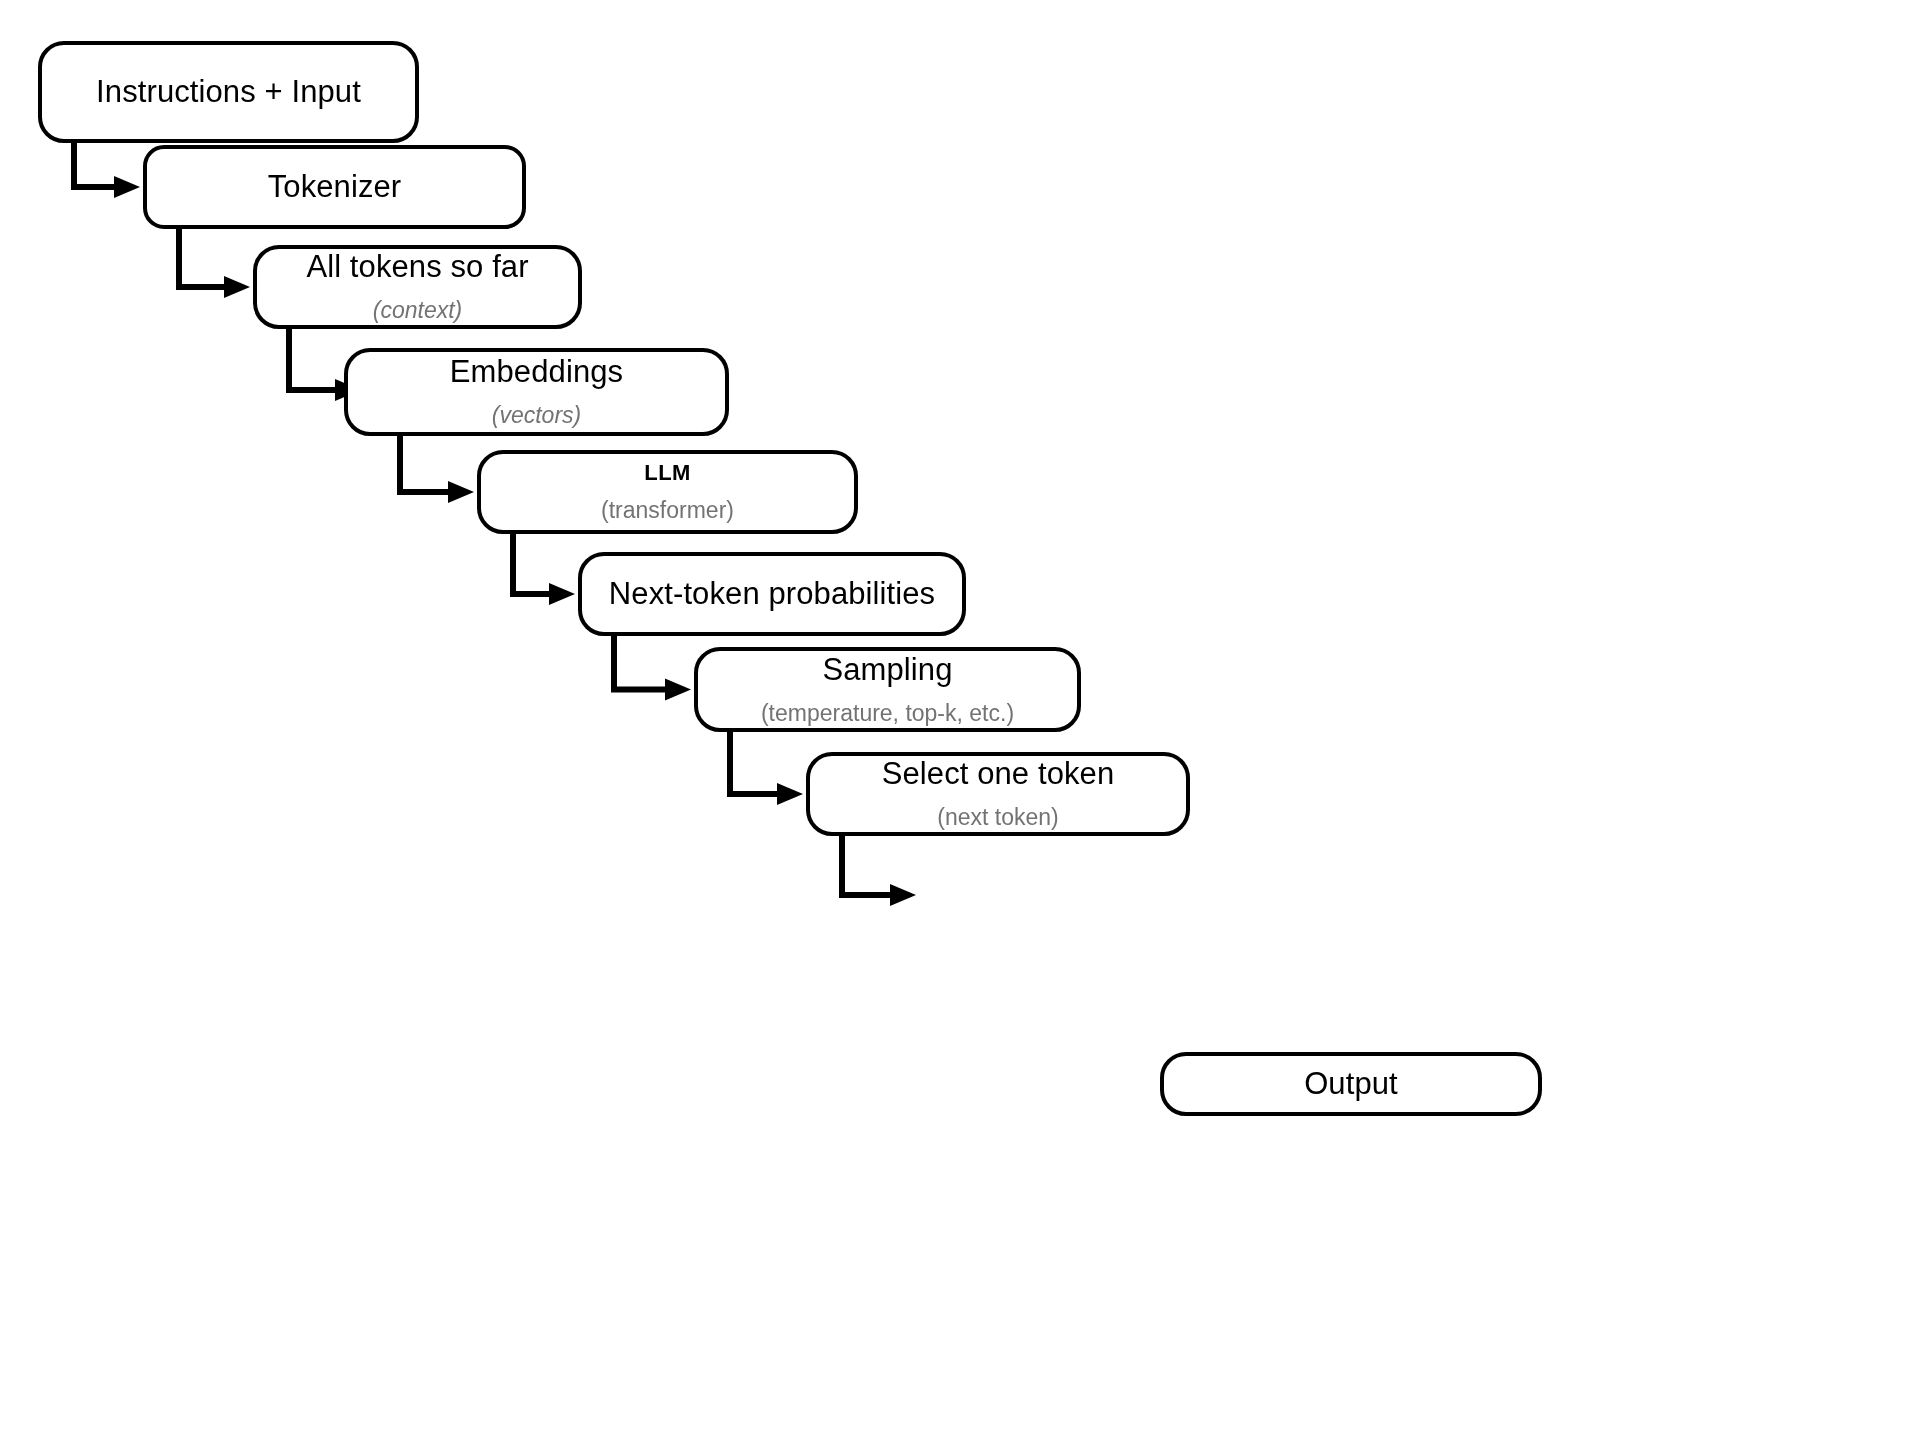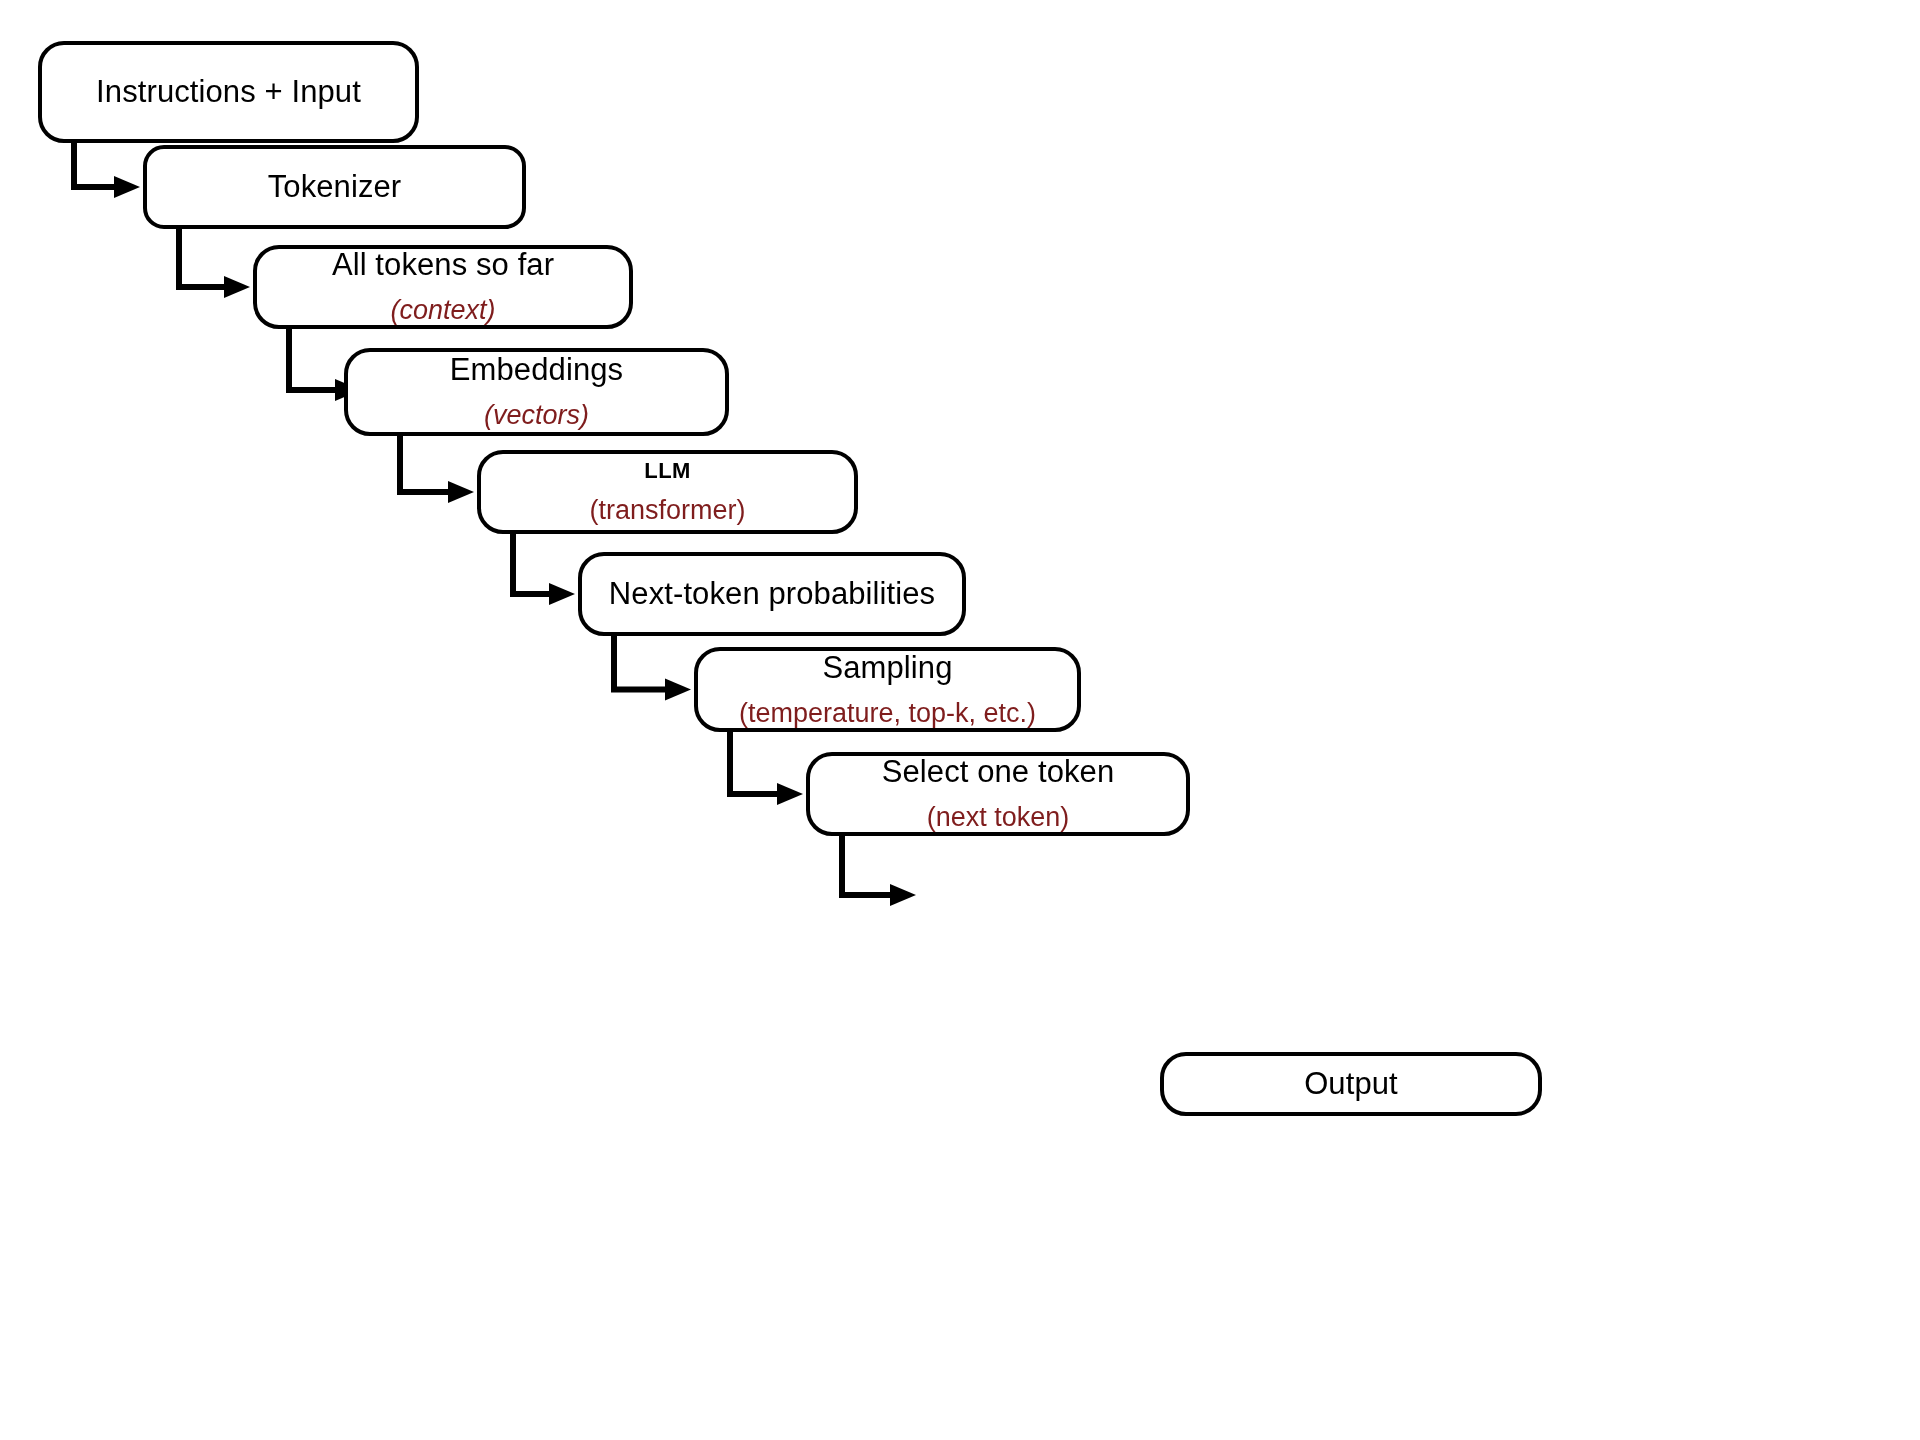--- a/index.html
+++ b/index.html
@@ -45,22 +45,22 @@
     color: #000000;
     letter-spacing: 0.1px;
     white-space: nowrap;
   }
   .node .title.bold {
     font-weight: bold;
     font-size: 22px;
     letter-spacing: 0.4px;
   }
   .node .subtitle {
-    font-size: 27px;
-    color: #7f1d1d;
+    font-size: 23px;
+    color: #737373;
     margin-top: 14px;
     white-space: nowrap;
   }
   .node .subtitle.italic {
     font-style: italic;
   }
   .node.single .title {
     margin: 0;
   }
 </style>
@@ -101,21 +101,21 @@
         <path d="M 842 834 L 842 895 L 892 895" fill="none" stroke="#000000" stroke-width="6" stroke-linecap="butt" stroke-linejoin="miter"></path>
         <polygon points="916,895 890,884 890,906" fill="#000000"></polygon>
       </g>
     </svg>
 <div class="node single" style="left: 38px; top: 41px; width: 381px; height: 102px; border-color: rgb(0, 0, 0);">
       <div class="title">Instructions + Input</div>
     </div>
     <div class="node single" style="left: 143px; top: 145px; width: 383px; height: 84px; border-color: rgb(0, 0, 0); border-radius: 21px;">
       <div class="title">Tokenizer</div>
     </div>
-    <div class="node" style="left: 253px; top: 245px; width: 380px; height: 84px; border-color: rgb(0, 0, 0);">
+    <div class="node" style="left: 253px; top: 245px; width: 329px; height: 84px; border-color: rgb(0, 0, 0);">
       <div class="title">All tokens so far</div>
       <div class="subtitle italic">(context)</div>
     </div>
     <div class="node" style="left: 344px; top: 348px; width: 385px; height: 88px; border-color: rgb(0, 0, 0);">
       <div class="title">Embeddings</div>
       <div class="subtitle italic">(vectors)</div>
     </div>
     <div class="node" style="left: 477px; top: 450px; width: 381px; height: 84px; border-color: rgb(0, 0, 0);">
       <div class="title bold">LLM</div>
       <div class="subtitle">(transformer)</div>

